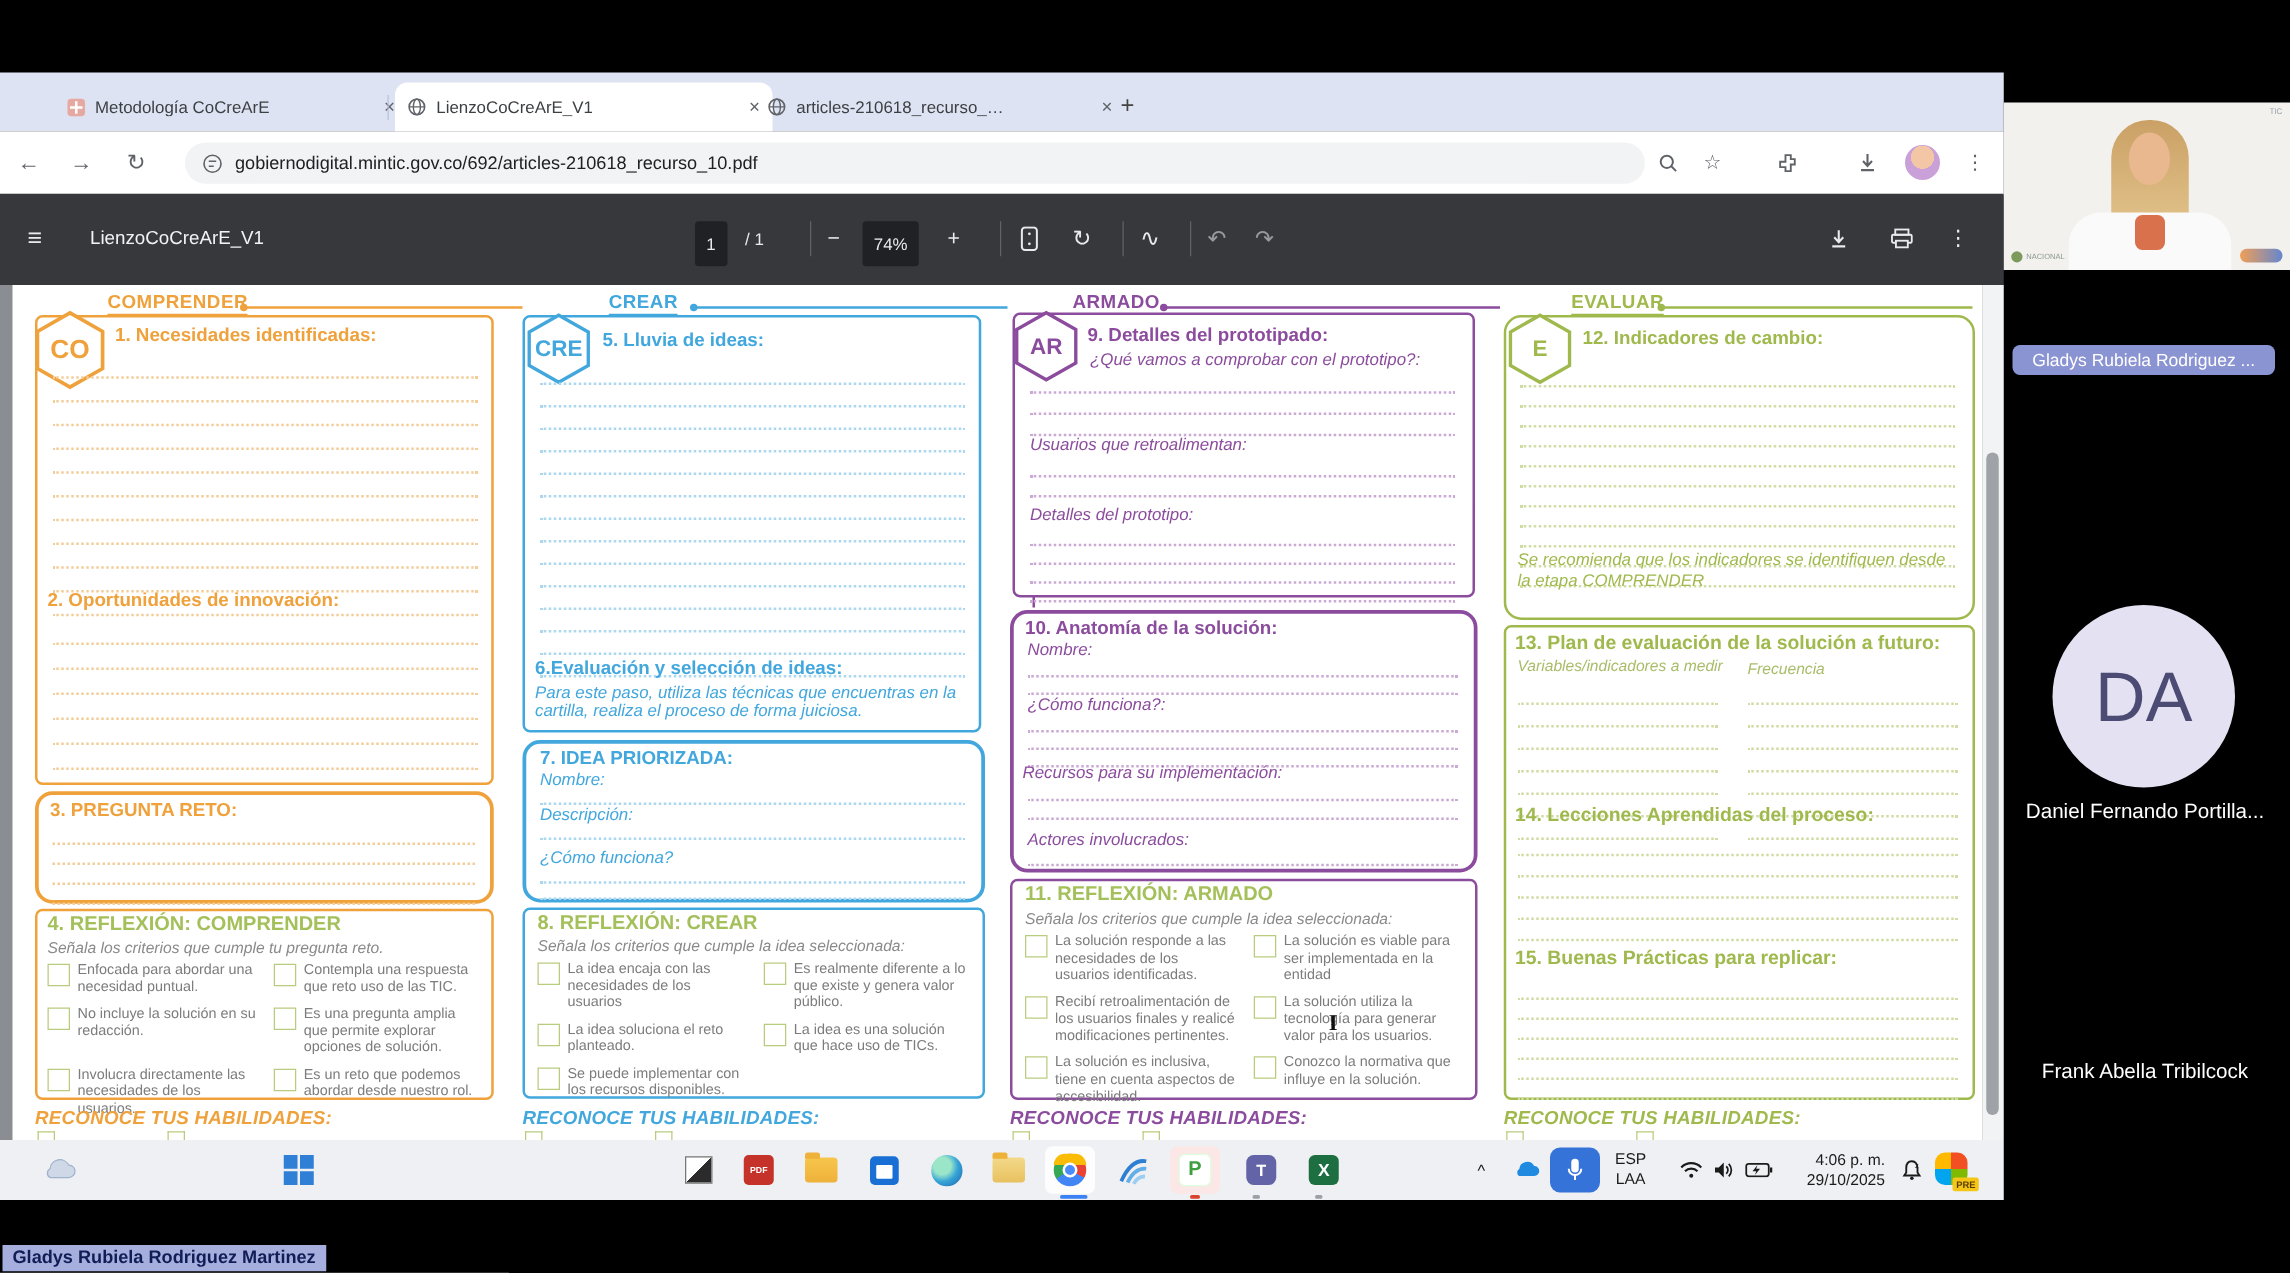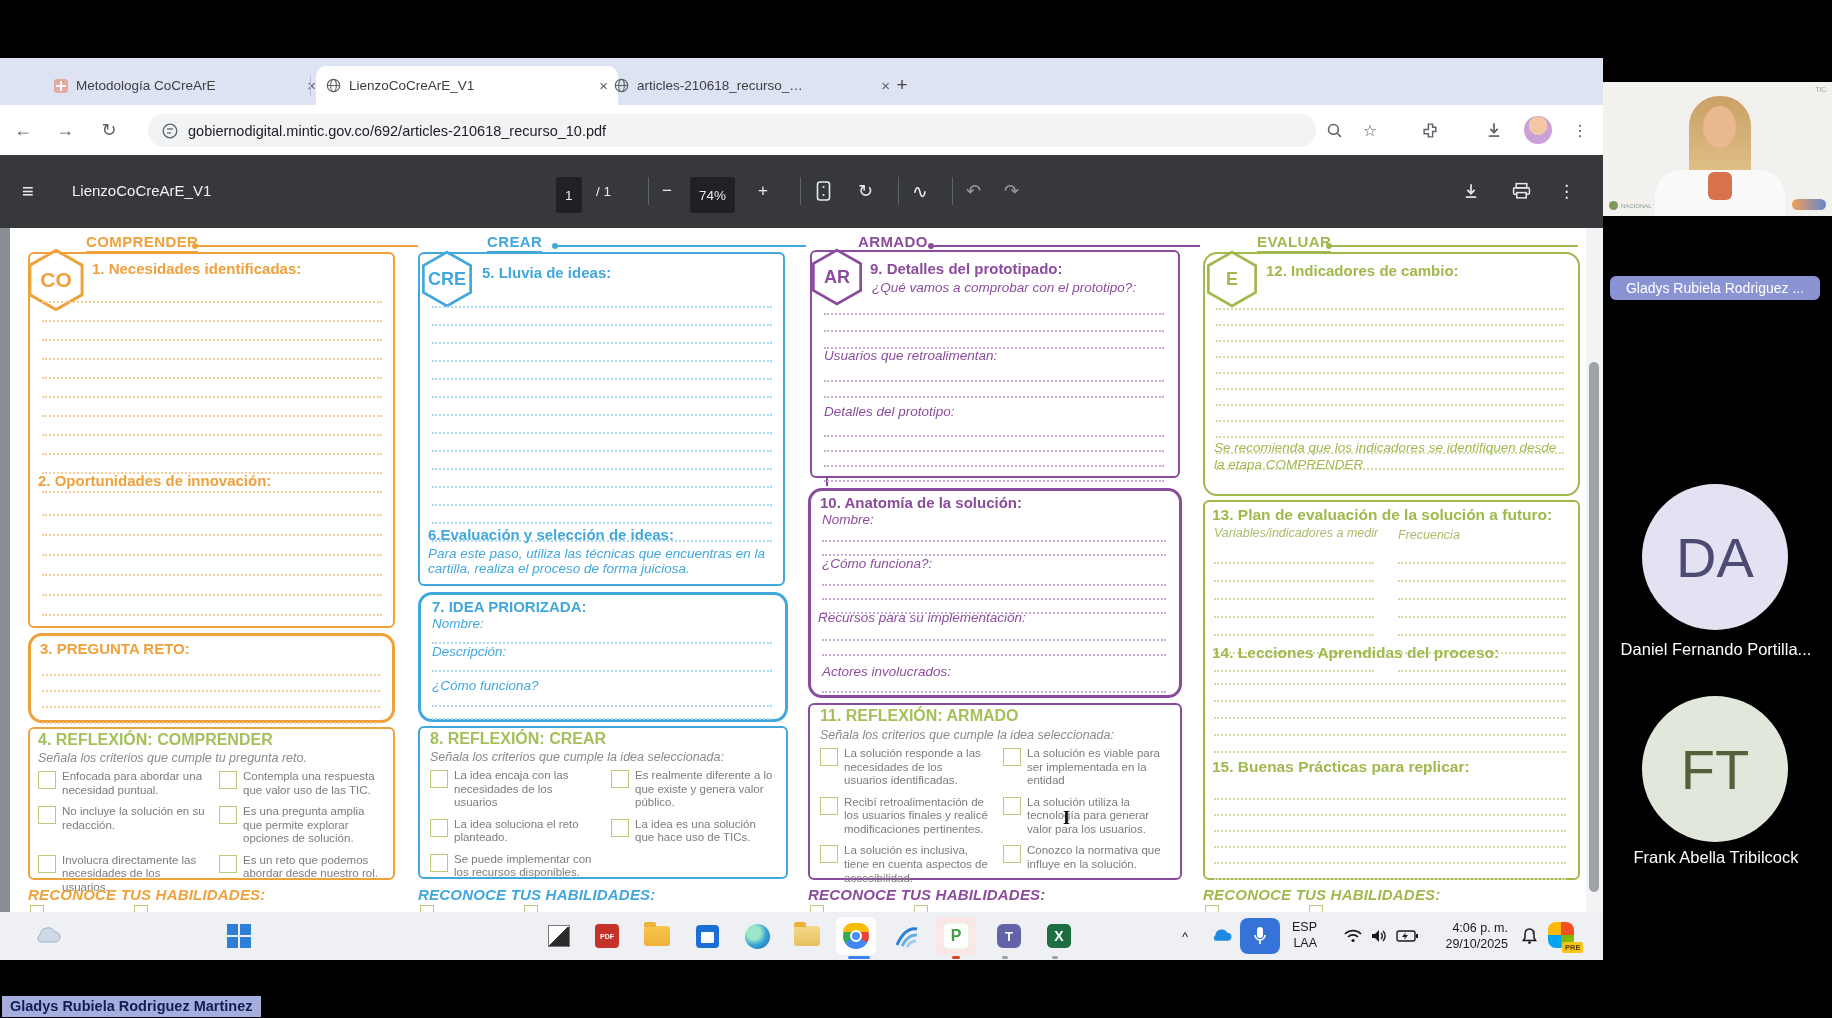--- a/index.html
+++ b/index.html
@@ -95,21 +95,21 @@
   .search{position:absolute;left:268px;top:8px;width:256px;height:32px;border-radius:16px;background:#fff;border:1px solid #d5d8dd;
           display:flex;align-items:center;gap:9px;padding:0 12px;box-sizing:border-box;color:#5f6368;font-size:14.5px;}
   .startsq{display:grid;grid-template-columns:11px 11px;grid-template-rows:11px 11px;gap:2px;}
   .startsq i{background:#2f7fd6;}
   .folder{width:26px;height:20px;background:linear-gradient(#f8c64c,#eeb13a);border-radius:3px;position:relative;}
   .folder:before{content:"";position:absolute;left:0;top:-4px;width:12px;height:5px;background:#eeb13a;border-radius:2px 2px 0 0;}
   .store{width:23px;height:23px;background:#1a6fd4;border-radius:4px;position:relative;}
   .store:before{content:"";position:absolute;left:5px;top:7px;width:13px;height:11px;background:#fff;border-radius:1px;}
   .edge{width:25px;height:25px;border-radius:50%;background:radial-gradient(circle at 35% 35%,#9be5c9 0 30%,#35a3d7 55%,#1d5fa8 100%);}
   .micbtn{position:absolute;left:1240px;top:6px;width:40px;height:36px;border-radius:8px;background:#3573d9;display:flex;align-items:center;justify-content:center;}
-  .lang{position:absolute;left:1292px;top:8px;font-size:12.5px;color:#1b1b1b;line-height:1.25;text-align:right;}
+  .lang{position:absolute;left:1292px;top:8px;font-size:12.5px;color:#1b1b1b;line-height:1.25;text-align:center;}
   .clock{position:absolute;left:1428px;top:8px;width:80px;text-align:right;font-size:12.5px;color:#1b1b1b;line-height:1.3;}
   .copilot{position:absolute;left:1548px;top:10px;width:26px;height:26px;border-radius:8px;
            background:conic-gradient(#f25022 0 25%,#7fba00 25% 50%,#00a4ef 50% 75%,#ffb900 75% 100%);}
   .prebadge{position:absolute;left:1562px;top:30px;background:#f5c518;color:#5a3e00;font-size:7.5px;font-weight:bold;padding:1px 3px;border-radius:2px;}
 
   
   .webcam{left:1603px;top:82px;width:229px;height:134px;background:#f2f1ee;overflow:hidden;}
   .hair{position:absolute;left:86px;top:14px;width:62px;height:110px;border-radius:30px 30px 18px 18px;
         background:linear-gradient(#caa065,#e8cd95);}
   .face{position:absolute;left:100px;top:24px;width:33px;height:42px;border-radius:50%;background:#eab88f;}
@@ -303,21 +303,21 @@
       <div class="box" style="left:28px;top:499px;width:367px;height:153px;"></div>
       <div class="gtitle" style="left:38px;top:503px;">4. REFLEXIÓN: COMPRENDER</div>
       <div class="sub" style="left:38px;top:523px;">Señala los criterios que cumple tu pregunta reto.</div>
       <div class="chkgrid" style="left:38px;top:542px;width:348px;">
         <div class="chk">
             <span class="cb"></span>
             <span class="lb">Enfocada para abordar una necesidad puntual.</span>
           </div>
         <div class="chk">
             <span class="cb"></span>
-            <span class="lb">Contempla una respuesta que valor uso de las TIC.</span>
+            <span class="lb">Contempla una respuesta que reto uso de las TIC.</span>
           </div>
         <div class="chk">
             <span class="cb"></span>
             <span class="lb">No incluye la solución en su redacción.</span>
           </div>
         <div class="chk">
             <span class="cb"></span>
             <span class="lb">Es una pregunta amplia que permite explorar opciones de solución.</span>
           </div>
         <div class="chk">
@@ -714,20 +714,17 @@
     <div class="wlogo-r"></div>
     <div class="wlogo-t">TIC</div>
   </div>
   <div class="abs nametag">Gladys Rubiela Rodriguez ...</div>
 
   <div class="pcircle" style="left:1642px;top:484px;background:#e4e1f2;color:#4b4b73;">
     <span>DA</span>
   </div>
   <div class="pname" style="left:1586px;top:640px;">Daniel Fernando Portilla...</div>
 
-  <div class="pcircle" style="left:1642px;top:696px;background:#e2e7db;color:#56613c;">
-    <span>FT</span>
-  </div>
   <div class="pname" style="left:1586px;top:848px;">Frank Abella Tribilcock</div>
 
   <div class="abs speakover">Gladys Rubiela Rodriguez Martinez</div>
 
 </div>
 
 </body></html>

